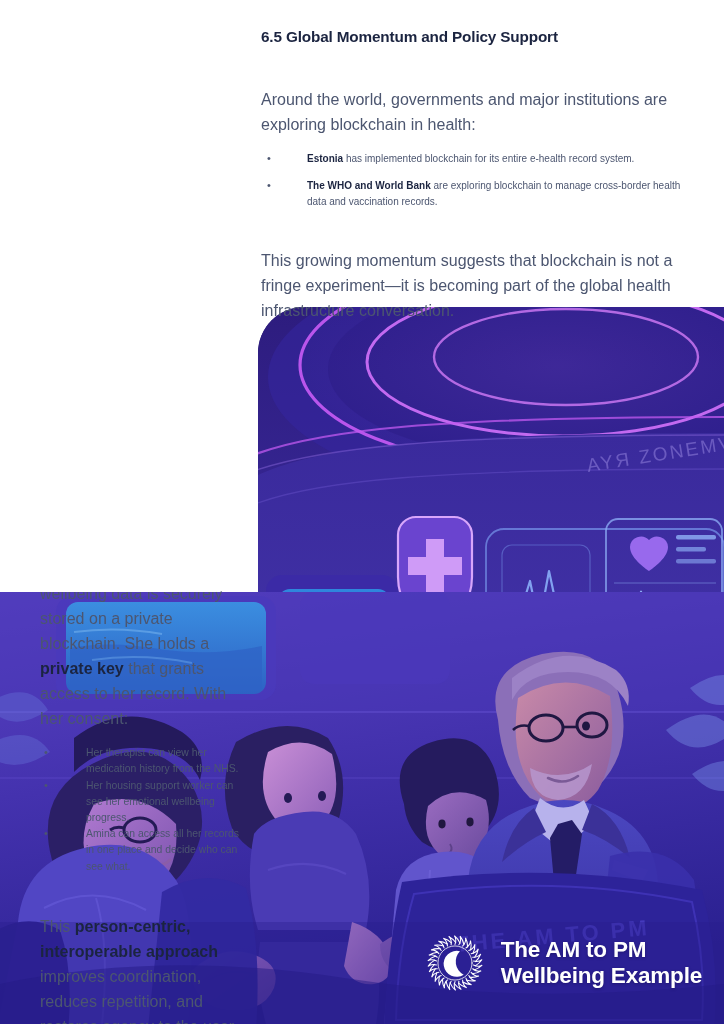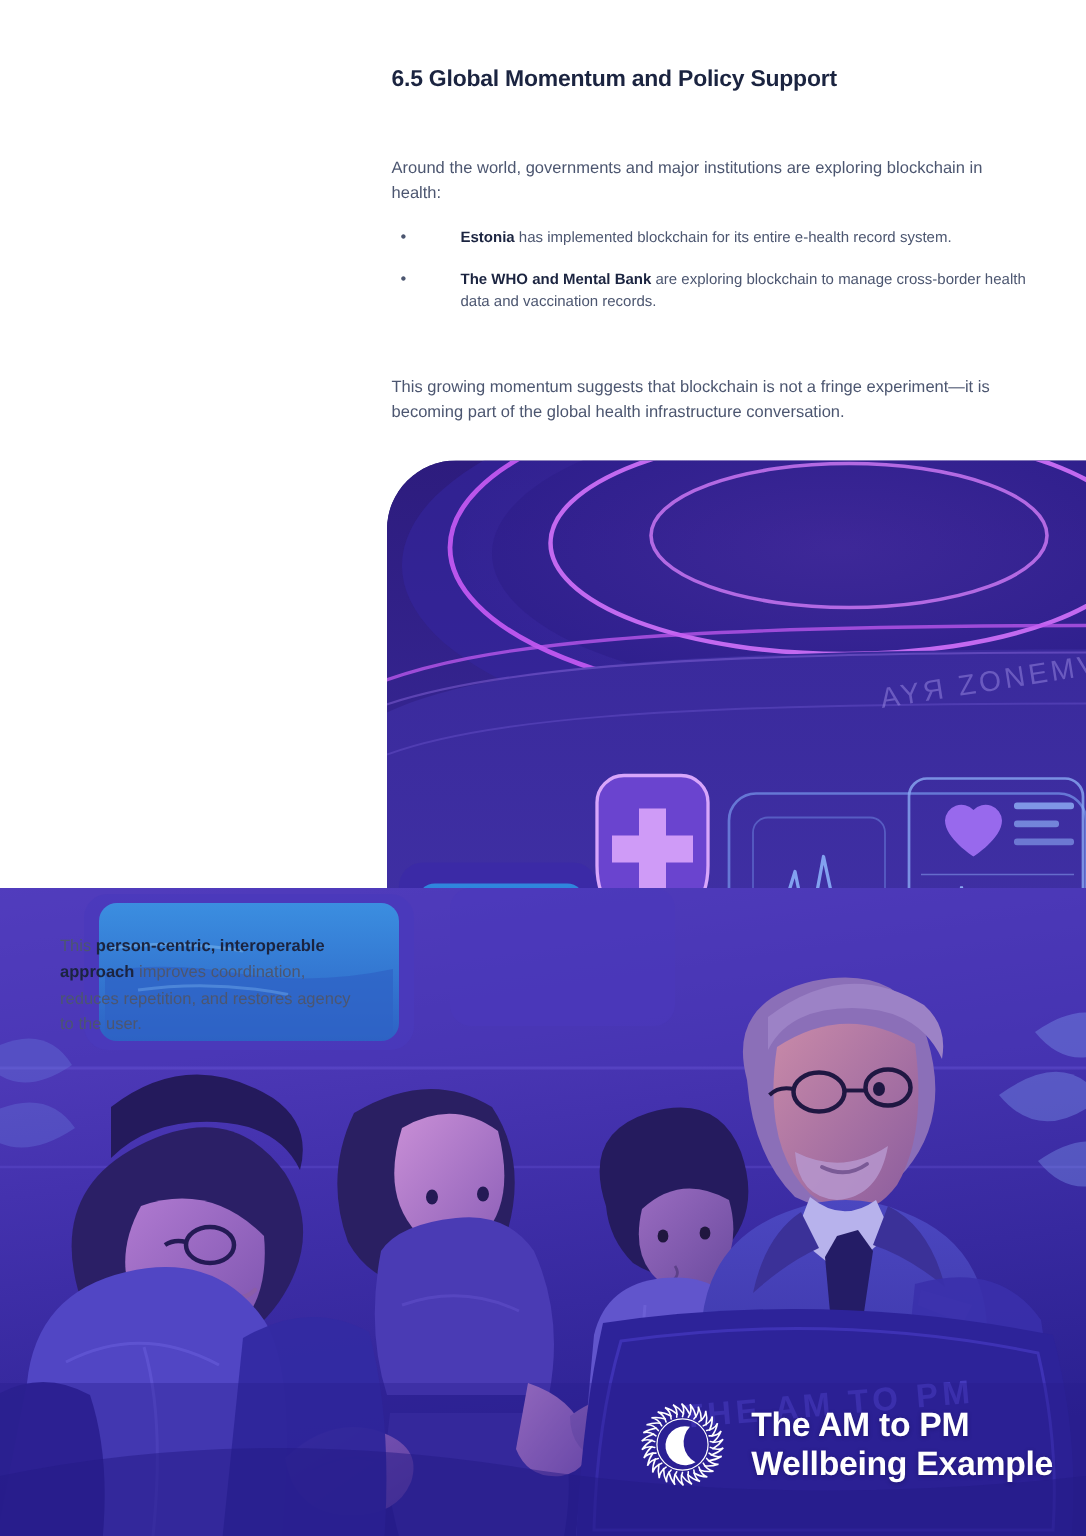--- a/index.html
+++ b/index.html
@@ -58,38 +58,38 @@
   }
   #left-col {
     position: absolute;
     left: 40px;
     top: 38px;
     width: 200px;
   }
   #right-col {
     position: absolute;
     left: 261px;
-    top: 42px;
+    top: 26px;
     width: 425px;
     z-index: 5;
   }
 
   h2.sec-title {
     color: #1b2440;
     font-size: 15.3px;
     font-weight: bold;
     line-height: 1.42;
     letter-spacing: -0.15px;
     margin-bottom: 14px;
   }
   h2.sec-title.right { font-size: 15.3px; margin-bottom: 13px; }
 
   p.body {
     color: #4c5670;
-    font-size: 11px;
+    font-size: 16px;
     line-height: 1.56;
     margin-bottom: 13px;
     letter-spacing: 0.01px;
     margin-top: 40px;
   }
   p.body b, li.bul b { color: #1b2440; font-weight: bold; }
 
   ul.bullets { list-style: none; margin: 0 0 13px 0; }
   li.bul {
     position: relative;
@@ -367,21 +367,21 @@
     <p class="body"><span>This </span><b>person-centric, interoperable approach</b><span> improves coordination, reduces repetition, and restores agency to the user.</span></p>
   </div>
 
   <div id="right-col">
     <h2 class="sec-title right">6.5 Global Momentum and Policy Support</h2>
 
     <p class="body">Around the world, governments and major institutions are exploring blockchain in health:</p>
 
     <ul class="bullets">
       <li class="bul"><b>Estonia</b><span> has implemented blockchain for its entire e-health record system.</span></li>
-      <li class="bul"><b>The WHO and Mental Bank</b><span> are exploring blockchain to manage cross-border health data and vaccination records.</span></li>
+      <li class="bul"><b>The WHO and World Bank</b><span> are exploring blockchain to manage cross-border health data and vaccination records.</span></li>
     </ul>
 
     <p class="body">This growing momentum suggests that blockchain is not a fringe experiment—it is becoming part of the global health infrastructure conversation.</p>
   </div>
 
   <div id="logo-block">
     <svg id="logo-mark" viewBox="0 0 100 100">
       <g stroke="#ffffff" stroke-width="1.7" fill="none" stroke-linecap="round">
         <g transform="translate(50,50)">
           <path d="M0,-30 q3,-8 -1,-14 q6,5 9,12" transform="rotate(0)"></path>

